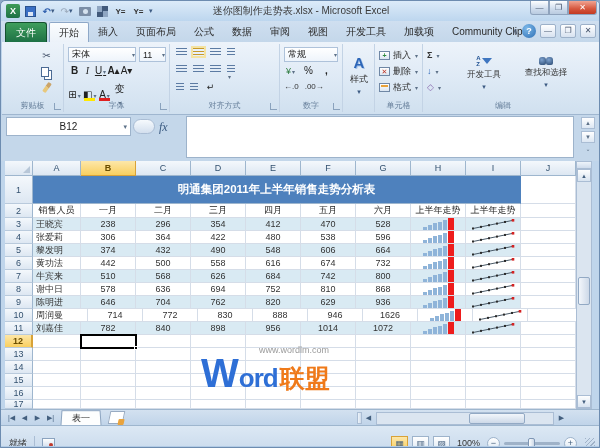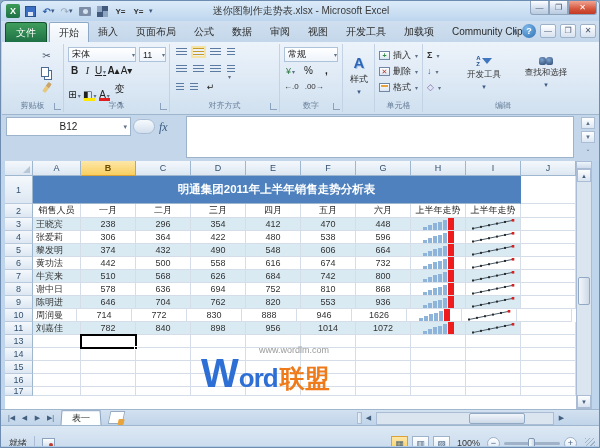--- a/index.html
+++ b/index.html
@@ -385,21 +385,21 @@
           <div class="cell" style="width: 55px; height: 14px;"></div>
         </div>
         <div class="grow" style="height: 13px;">
           <div class="rnum" style="height: 13px;">3</div>
           <div class="cell band name" style="width: 48px; height: 13px;">王晓宾</div>
           <div class="cell band" style="width: 55px; height: 13px;">238</div>
           <div class="cell band" style="width: 55px; height: 13px;">296</div>
           <div class="cell band" style="width: 55px; height: 13px;">354</div>
           <div class="cell band" style="width: 55px; height: 13px;">412</div>
           <div class="cell band" style="width: 55px; height: 13px;">470</div>
-          <div class="cell band" style="width: 55px; height: 13px;">448</div>
+          <div class="cell band" style="width: 55px; height: 13px;">528</div>
           <div class="cell band" style="width: 55px; height: 13px;">
             <div class="sp-bars">
               <i style="height: 3px; background: rgb(143, 180, 217);"></i>
               <i style="height: 5px; background: rgb(143, 180, 217);"></i>
               <i style="height: 7px; background: rgb(143, 180, 217);"></i>
               <i style="height: 8px; background: rgb(143, 180, 217);"></i>
               <i style="height: 10px; background: rgb(143, 180, 217);"></i>
               <i class="hi" style="height: 12px; background: rgb(238, 28, 28);"></i>
             </div>
           </div>
@@ -576,21 +576,21 @@
           </div>
           <div class="cell" style="width: 55px; height: 13px;"></div>
         </div>
         <div class="grow" style="height: 13px;">
           <div class="rnum" style="height: 13px;">9</div>
           <div class="cell band name" style="width: 48px; height: 13px;">陈明进</div>
           <div class="cell band" style="width: 55px; height: 13px;">646</div>
           <div class="cell band" style="width: 55px; height: 13px;">704</div>
           <div class="cell band" style="width: 55px; height: 13px;">762</div>
           <div class="cell band" style="width: 55px; height: 13px;">820</div>
-          <div class="cell band" style="width: 55px; height: 13px;">553</div>
+          <div class="cell band" style="width: 55px; height: 13px;">629</div>
           <div class="cell band" style="width: 55px; height: 13px;">936</div>
           <div class="cell band" style="width: 55px; height: 13px;">
             <div class="sp-bars">
               <i style="height: 3px; background: rgb(143, 180, 217);"></i>
               <i style="height: 5px; background: rgb(143, 180, 217);"></i>
               <i style="height: 7px; background: rgb(143, 180, 217);"></i>
               <i style="height: 8px; background: rgb(143, 180, 217);"></i>
               <i style="height: 10px; background: rgb(143, 180, 217);"></i>
               <i class="hi" style="height: 12px; background: rgb(238, 28, 28);"></i>
             </div>
@@ -603,21 +603,21 @@
               <rect x="19" y="6.220000000000001" width="2" height="2" fill="#2b2b2b"></rect>
               <rect x="27" y="4.580000000000001" width="2" height="2" fill="#2b2b2b"></rect>
               <rect x="35" y="2.9400000000000004" width="2" height="2" fill="#2b2b2b"></rect>
               <rect x="42.7" y="1.0000000000000007" width="2.6" height="2.6" fill="#d42222"></rect>
             </svg>
           </div>
           <div class="cell" style="width: 55px; height: 13px;"></div>
         </div>
         <div class="grow" style="height: 13px;">
           <div class="rnum" style="height: 13px;">10</div>
-          <div class="cell name" style="width: 44px; height: 13px;">周润曼</div>
+          <div class="cell name" style="width: 55px; height: 13px;">周润曼</div>
           <div class="cell" style="width: 55px; height: 13px;">714</div>
           <div class="cell" style="width: 55px; height: 13px;">772</div>
           <div class="cell" style="width: 55px; height: 13px;">830</div>
           <div class="cell" style="width: 55px; height: 13px;">888</div>
           <div class="cell" style="width: 55px; height: 13px;">946</div>
           <div class="cell" style="width: 55px; height: 13px;">1626</div>
           <div class="cell" style="width: 55px; height: 13px;">
             <div class="sp-bars">
               <i style="height: 3px; background: rgb(143, 180, 217);"></i>
               <i style="height: 5px; background: rgb(143, 180, 217);"></i>
@@ -666,20 +666,33 @@
               <rect x="11" y="7.859999999999999" width="2" height="2" fill="#2b2b2b"></rect>
               <rect x="19" y="6.220000000000001" width="2" height="2" fill="#2b2b2b"></rect>
               <rect x="27" y="4.580000000000001" width="2" height="2" fill="#2b2b2b"></rect>
               <rect x="35" y="2.9400000000000004" width="2" height="2" fill="#2b2b2b"></rect>
               <rect x="42.7" y="1.0000000000000007" width="2.6" height="2.6" fill="#d42222"></rect>
             </svg>
           </div>
           <div class="cell" style="width: 55px; height: 13px;"></div>
         </div>
         <div class="grow" style="height: 13px; overflow: hidden;">
+          <div class="rnum sel" style="height: 13px;">12</div>
+          <div class="cell" style="width: 48px; height: 13px;"></div>
+          <div class="cell" style="width: 55px; height: 13px;"></div>
+          <div class="cell" style="width: 55px; height: 13px;"></div>
+          <div class="cell" style="width: 55px; height: 13px;"></div>
+          <div class="cell" style="width: 55px; height: 13px;"></div>
+          <div class="cell" style="width: 55px; height: 13px;"></div>
+          <div class="cell" style="width: 55px; height: 13px;"></div>
+          <div class="cell" style="width: 55px; height: 13px;"></div>
+          <div class="cell" style="width: 55px; height: 13px;"></div>
+          <div class="cell" style="width: 55px; height: 13px;"></div>
+        </div>
+        <div class="grow" style="height: 13px; overflow: hidden;">
           <div class="rnum" style="height: 13px;">13</div>
           <div class="cell" style="width: 48px; height: 13px;"></div>
           <div class="cell" style="width: 55px; height: 13px;"></div>
           <div class="cell" style="width: 55px; height: 13px;"></div>
           <div class="cell" style="width: 55px; height: 13px;"></div>
           <div class="cell" style="width: 55px; height: 13px;"></div>
           <div class="cell" style="width: 55px; height: 13px;"></div>
           <div class="cell" style="width: 55px; height: 13px;"></div>
           <div class="cell" style="width: 55px; height: 13px;"></div>
           <div class="cell" style="width: 55px; height: 13px;"></div>

